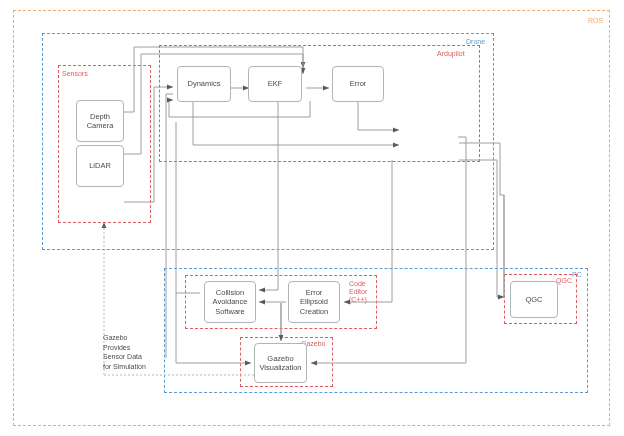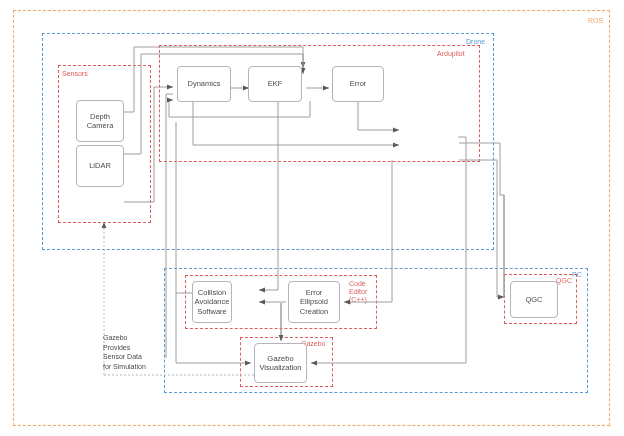--- a/index.html
+++ b/index.html
@@ -161,21 +161,21 @@
   <div class="node" style="left:76px; top:133px; width:48px; height:42px;margin-top:12px;">LiDAR</div>
 
 
   <div class="node" style="left:177px; top:66px; width:54px; height:36px;">Dynamics</div>
 
   <div class="node" style="left:248px; top:66px; width:54px; height:36px;">EKF</div>
 
   <div class="node" style="left:332px; top:66px; width:52px; height:36px;">Error</div>
 
 
-  <div class="node" style="left:192px; top:281px; width:40px; height:42px;">Collision
+  <div class="node" style="left:204px; top:281px; width:52px; height:42px;">Collision
 Avoidance
 Software</div>
 
   <div class="node" style="left:288px; top:281px; width:52px; height:42px;">Error
 Ellipsoid
 Creation</div>
 
   <div class="node" style="left:254px; top:343px; width:53px; height:40px;">Gazebo
 Visualization</div>
 

